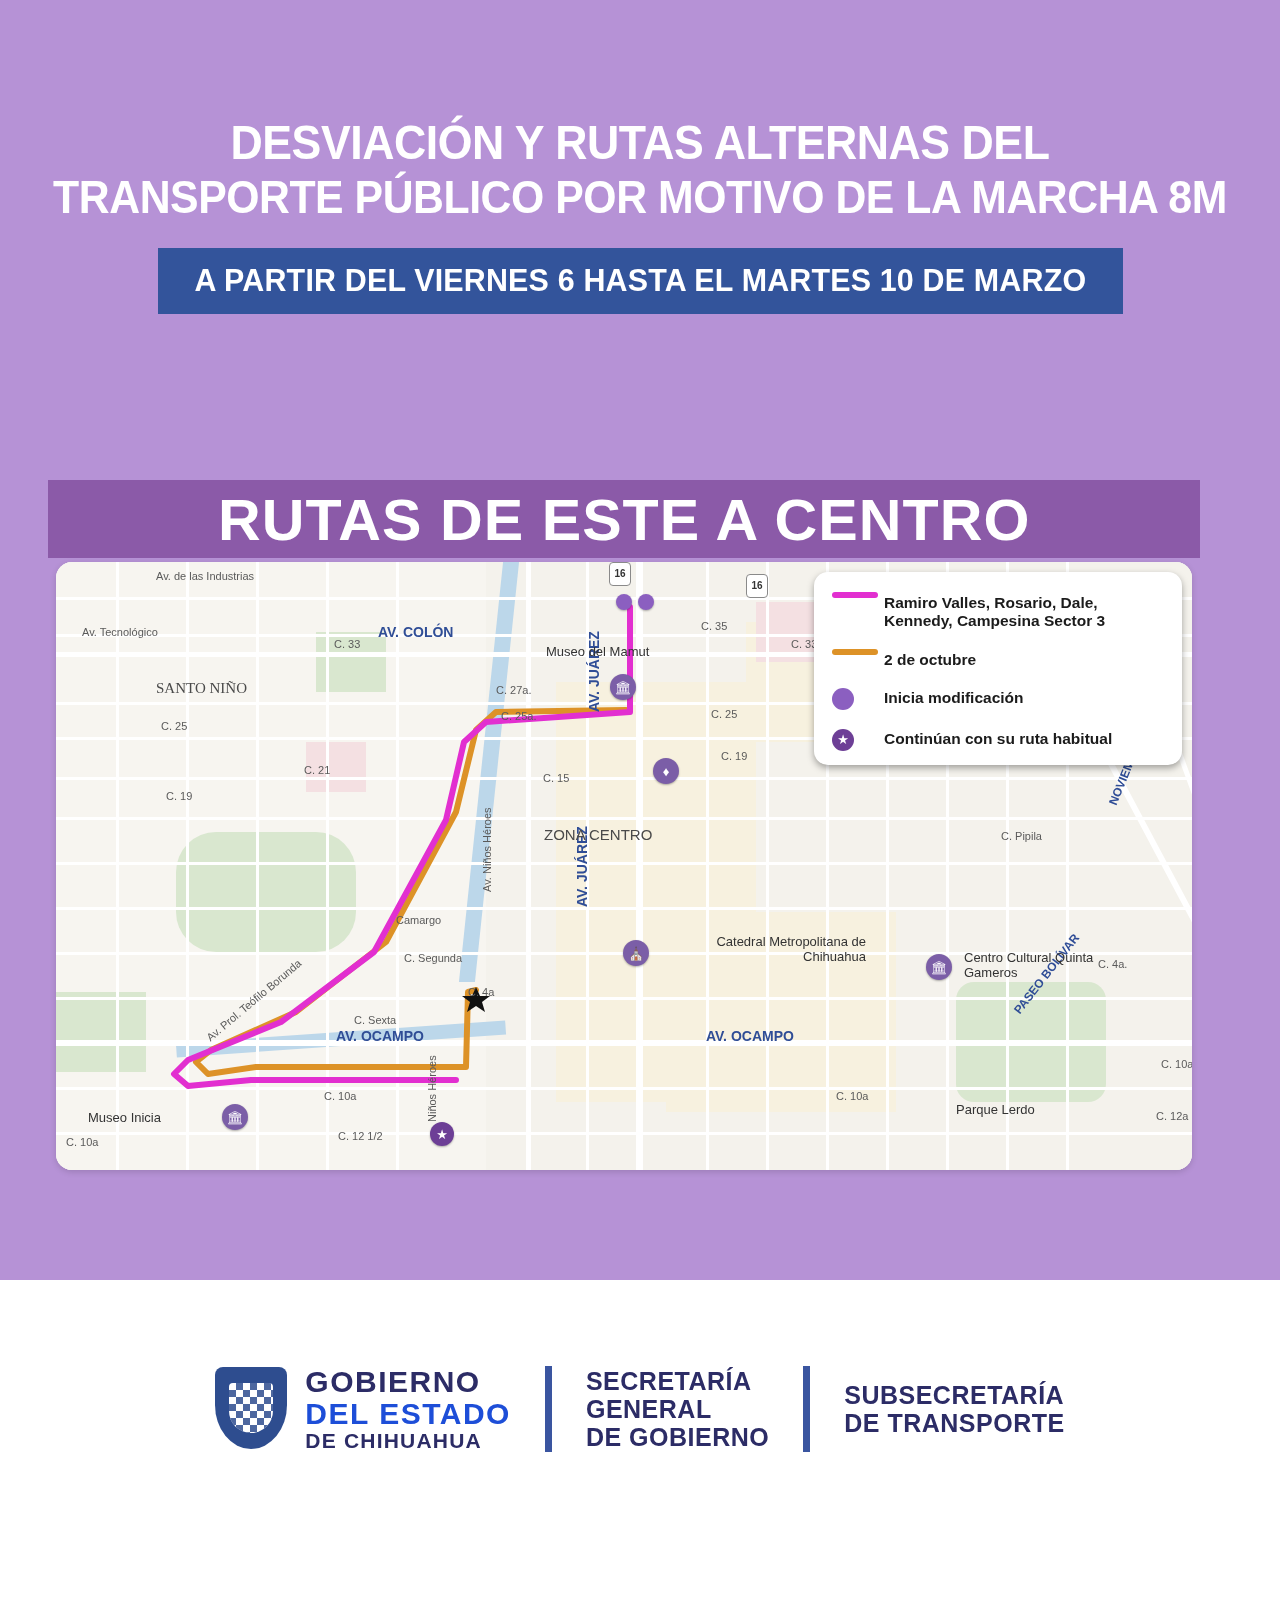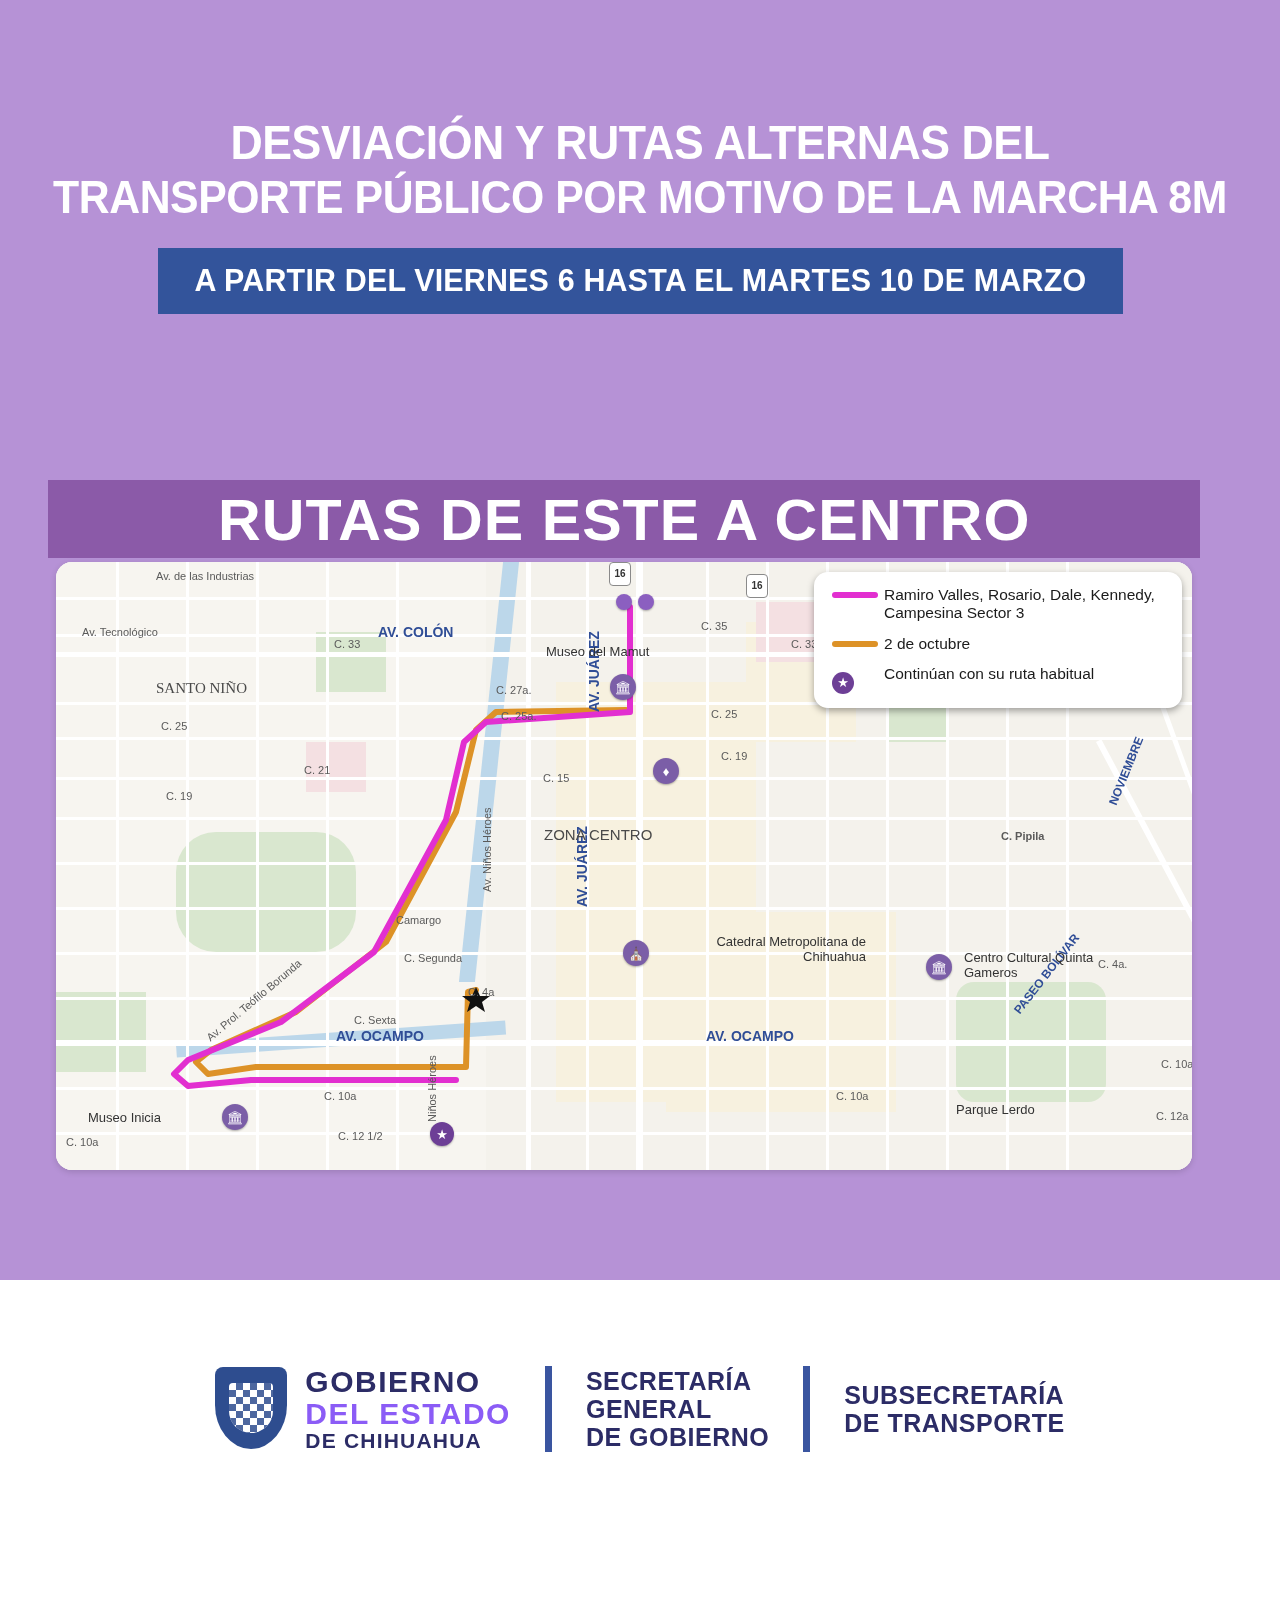--- a/index.html
+++ b/index.html
@@ -85,21 +85,21 @@
 
   .legend {
     position:absolute; right:10px; top:10px; width:368px;
     background:#ffffff; border-radius:14px; padding:14px 16px 14px 18px;
     box-shadow:0 3px 7px rgba(0,0,0,0.35);
   }
   .legend-row { display:flex; align-items:flex-start; margin-bottom:12px; }
   .legend-row:last-child { margin-bottom:0; }
   .legend-key { width:52px; flex:0 0 52px; display:flex; align-items:center; justify-content:flex-start; padding-top:6px;}
   .swatch-line { width:46px; height:6px; border-radius:3px; }
-  .legend-text { font-size:15.5px; font-weight:normal; color:#1b1b1b; line-height:1.18; }
+  .legend-text { font-size:15.5px; font-weight:bold; color:#1b1b1b; line-height:1.18;margin-top:8px; }
   .dot-key { width:22px; height:22px; border-radius:50%; background:#8b5fc0; margin-top:1px;}
   .star-key { width:22px; height:22px; border-radius:50%; background:#6d3f96; color:#fff;
     font-size:13px; display:flex; align-items:center; justify-content:center; margin-top:1px;}
 
   
   .footer {
     position:absolute; left:0; bottom:0; width:1280px; height:320px; background:#ffffff;
   }
   .footer-inner {
     position:absolute; left:0; right:0; top:86px;
@@ -119,21 +119,21 @@
   .crest .checker {
     position:absolute; left:0; top:0; width:44px; height:50px;
     background:
       linear-gradient(45deg,#2e4d8f 25%,transparent 25%,transparent 75%,#2e4d8f 75%),
       linear-gradient(45deg,#2e4d8f 25%,transparent 25%,transparent 75%,#2e4d8f 75%);
     background-size:14px 14px; background-position:0 0,7px 7px;
     opacity:.85;
   }
   .gob-text { margin-left:16px; }
   .gob-l1 { font-size:30px; font-weight:bold; color:#2c2c66; letter-spacing:1.5px; line-height:1.05; }
-  .gob-l2 { font-size:30px; font-weight:bold; color:#8b5cf6; letter-spacing:1.5px; line-height:1.05; }
+  .gob-l2 { font-size:30px; font-weight:bold; color:#1d4ed8; letter-spacing:1.5px; line-height:1.05; }
   .gob-l3 { font-size:21px; font-weight:bold; color:#2c2c66; letter-spacing:1.2px; line-height:1.1; }
   .divider { width:7px; height:86px; background:#3a55a0; margin:0 34px; }
   .sec-text div { font-size:25px; font-weight:bold; color:#2c2c66; letter-spacing:.5px; line-height:1.12; }
   .sub-text div { font-size:25px; font-weight:bold; color:#2c2c66; letter-spacing:.5px; line-height:1.12; }
 </style>
 </head>
 <body>
 
 <div class="poster">
 
@@ -250,21 +250,21 @@
       <div class="maplabel blue" style="left:280px;top:466px;">AV. OCAMPO</div>
       <div class="maplabel blue" style="left:650px;top:466px;">AV. OCAMPO</div>
       <div class="maplabel" style="left:148px;top:472px;transform:rotate(-40deg);transform-origin:left top;">Av. Prol. Teófilo Borunda</div>
       <div class="maplabel" style="left:268px;top:528px;">C. 10a</div>
       <div class="maplabel" style="left:780px;top:528px;">C. 10a</div>
       <div class="maplabel" style="left:1105px;top:496px;">C. 10a</div>
       <div class="maplabel" style="left:10px;top:574px;">C. 10a</div>
       <div class="maplabel" style="left:1100px;top:548px;">C. 12a</div>
       <div class="maplabel" style="left:282px;top:568px;">C. 12 1/2</div>
       <div class="maplabel" style="left:370px;top:560px;transform:rotate(-90deg);transform-origin:left top;">Niños Héroes</div>
-      <div class="maplabel" style="left:945px;top:268px;font-weight:bold;">C. Pipila</div>
+      <div class="maplabel" style="left:945px;top:268px;">C. Pipila</div>
       <div class="maplabel blue sm" style="left:955px;top:446px;transform:rotate(-52deg);transform-origin:left top;">PASEO BOLÍVAR</div>
       <div class="maplabel blue sm" style="left:1050px;top:240px;transform:rotate(-68deg);transform-origin:left top;">NOVIEMBRE</div>
 
       <div class="maplabel big" style="left:100px;top:118px;font-family:Liberation Serif, serif;">SANTO NIÑO</div>
       <div class="maplabel big" style="left:488px;top:264px;">ZONA CENTRO</div>
       <div class="maplabel big" style="left:510px;top:598px;opacity:.6;margin-top:34px;">ZONA CENTRO II</div>
 
       <div class="maplabel poi" style="left:490px;top:82px;">Museo del Mamut</div>
       <div class="maplabel poi" style="left:600px;top:372px;width:210px;white-space:normal;text-align:right;">Catedral Metropolitana de Chihuahua</div>
       <div class="maplabel poi" style="left:908px;top:388px;width:150px;white-space:normal;">Centro Cultural Quinta Gameros</div>
@@ -276,20 +276,26 @@
           <div class="legend-key">
             <div class="swatch-line" style="background:#e22fd0;"></div>
           </div>
           <div class="legend-text">Ramiro Valles, Rosario, Dale, Kennedy, Campesina Sector 3</div>
         </div>
         <div class="legend-row">
           <div class="legend-key">
             <div class="swatch-line" style="background:#dd9227;"></div>
           </div>
           <div class="legend-text">2 de octubre</div>
+        </div>
+        <div class="legend-row">
+          <div class="legend-key">
+            <div class="dot-key"></div>
+          </div>
+          <div class="legend-text">Inicia modificación</div>
         </div>
         <div class="legend-row">
           <div class="legend-key">
             <div class="star-key">★</div>
           </div>
           <div class="legend-text">Continúan con su ruta habitual</div>
         </div>
       </div>
 
     </div>

